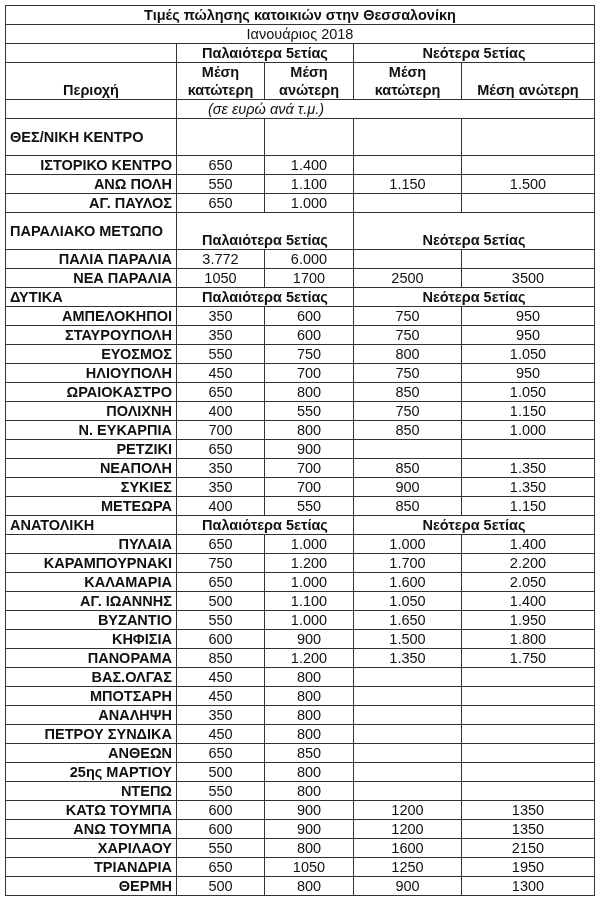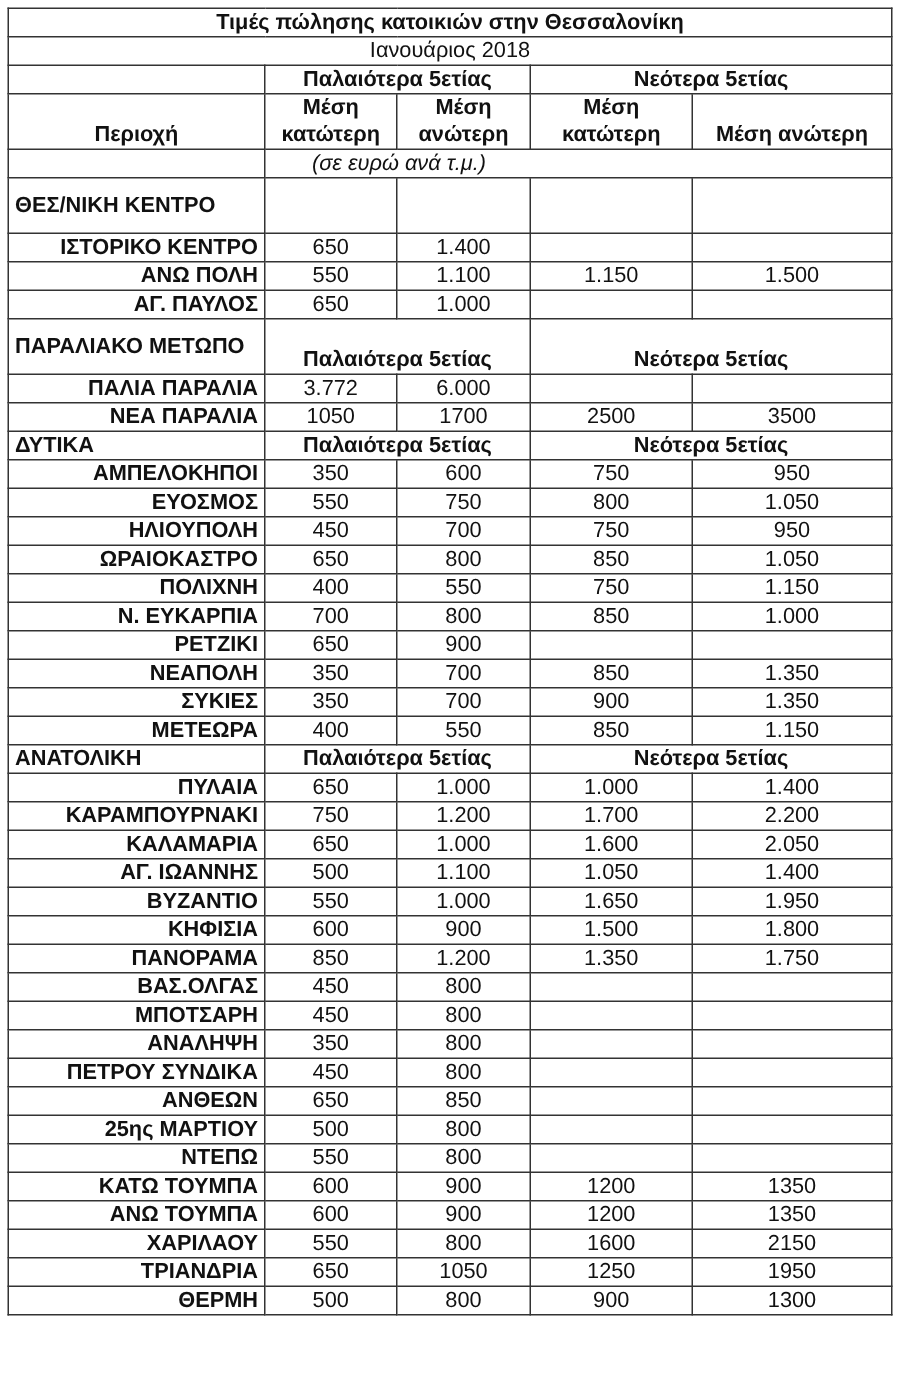--- a/index.html
+++ b/index.html
@@ -121,20 +121,27 @@
         <td colspan="2" class="sect-group">Νεότερα 5ετίας</td>
       </tr>
       <tr>
         <td class="name">ΑΜΠΕΛΟΚΗΠΟΙ</td>
         <td class="num">350</td>
         <td class="num">600</td>
         <td class="num">750</td>
         <td class="num">950</td>
       </tr>
       <tr>
+        <td class="name">ΣΤΑΥΡΟΥΠΟΛΗ</td>
+        <td class="num">350</td>
+        <td class="num">600</td>
+        <td class="num">750</td>
+        <td class="num">950</td>
+      </tr>
+      <tr>
         <td class="name">ΕΥΟΣΜΟΣ</td>
         <td class="num">550</td>
         <td class="num">750</td>
         <td class="num">800</td>
         <td class="num">1.050</td>
       </tr>
       <tr>
         <td class="name">ΗΛΙΟΥΠΟΛΗ</td>
         <td class="num">450</td>
         <td class="num">700</td>

